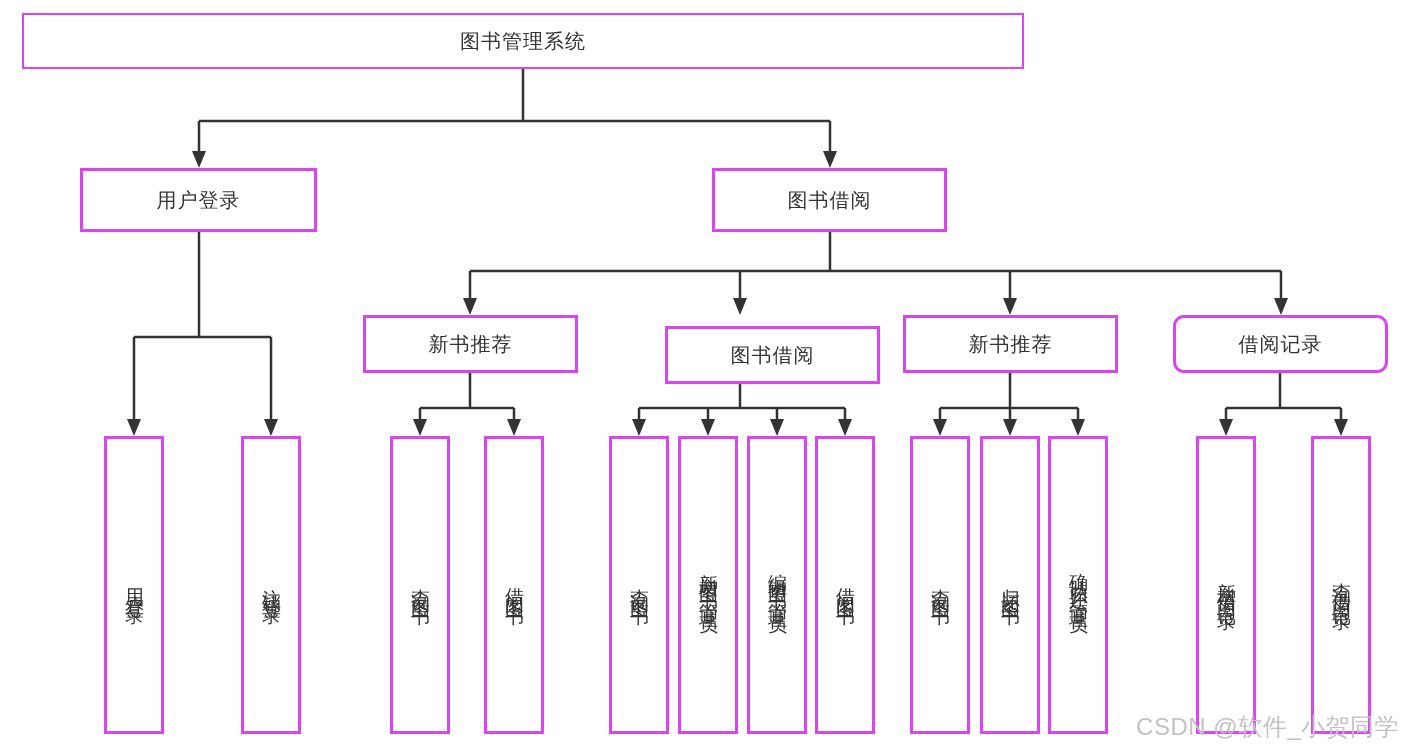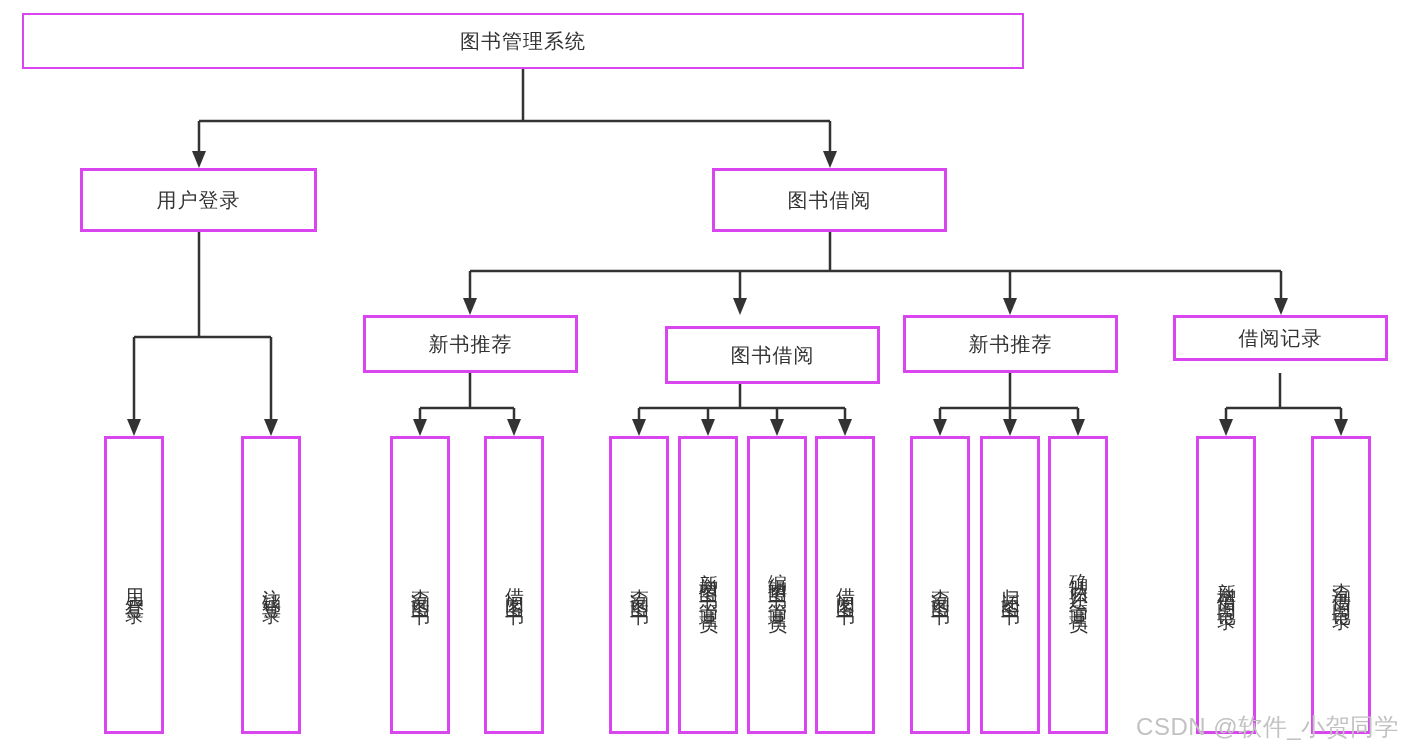--- a/index.html
+++ b/index.html
@@ -102,21 +102,21 @@
   </svg>
 
   <div class="node h root-box" style="left:22px; top:13px; width:1002px; height:56px;">图书管理系统</div>
 
   <div class="node h" style="left:80px; top:168px; width:237px; height:64px;">用户登录</div>
   <div class="node h" style="left:712px; top:168px; width:235px; height:64px;">图书借阅</div>
 
   <div class="node h" style="left:363px; top:315px; width:215px; height:58px;">新书推荐</div>
   <div class="node h" style="left:633px; top:326px; width:215px; height:58px;margin-left:32px;">图书借阅</div>
   <div class="node h" style="left:903px; top:315px; width:215px; height:58px;">新书推荐</div>
-  <div class="node h" style="left:1173px; top:315px; width:215px; height:46px;">借阅记录</div>
+  <div class="node h" style="left:1173px; top:315px; width:215px; height:58px;border-radius:11px;">借阅记录</div>
 
   <div class="node v" style="left:104px; top:436px; width:60px; height:298px;">用户登录</div>
   <div class="node v" style="left:241px; top:436px; width:60px; height:298px;">注销登录</div>
 
   <div class="node v" style="left:390px; top:436px; width:60px; height:298px;">查询图书</div>
   <div class="node v" style="left:484px; top:436px; width:60px; height:298px;">借阅图书</div>
 
   <div class="node v" style="left:609px; top:436px; width:60px; height:298px;">查询图书</div>
   <div class="node v" style="left:678px; top:436px; width:60px; height:298px;">新增图书（管理员）</div>
   <div class="node v" style="left:747px; top:436px; width:60px; height:298px;">编辑图书（管理员）</div>

